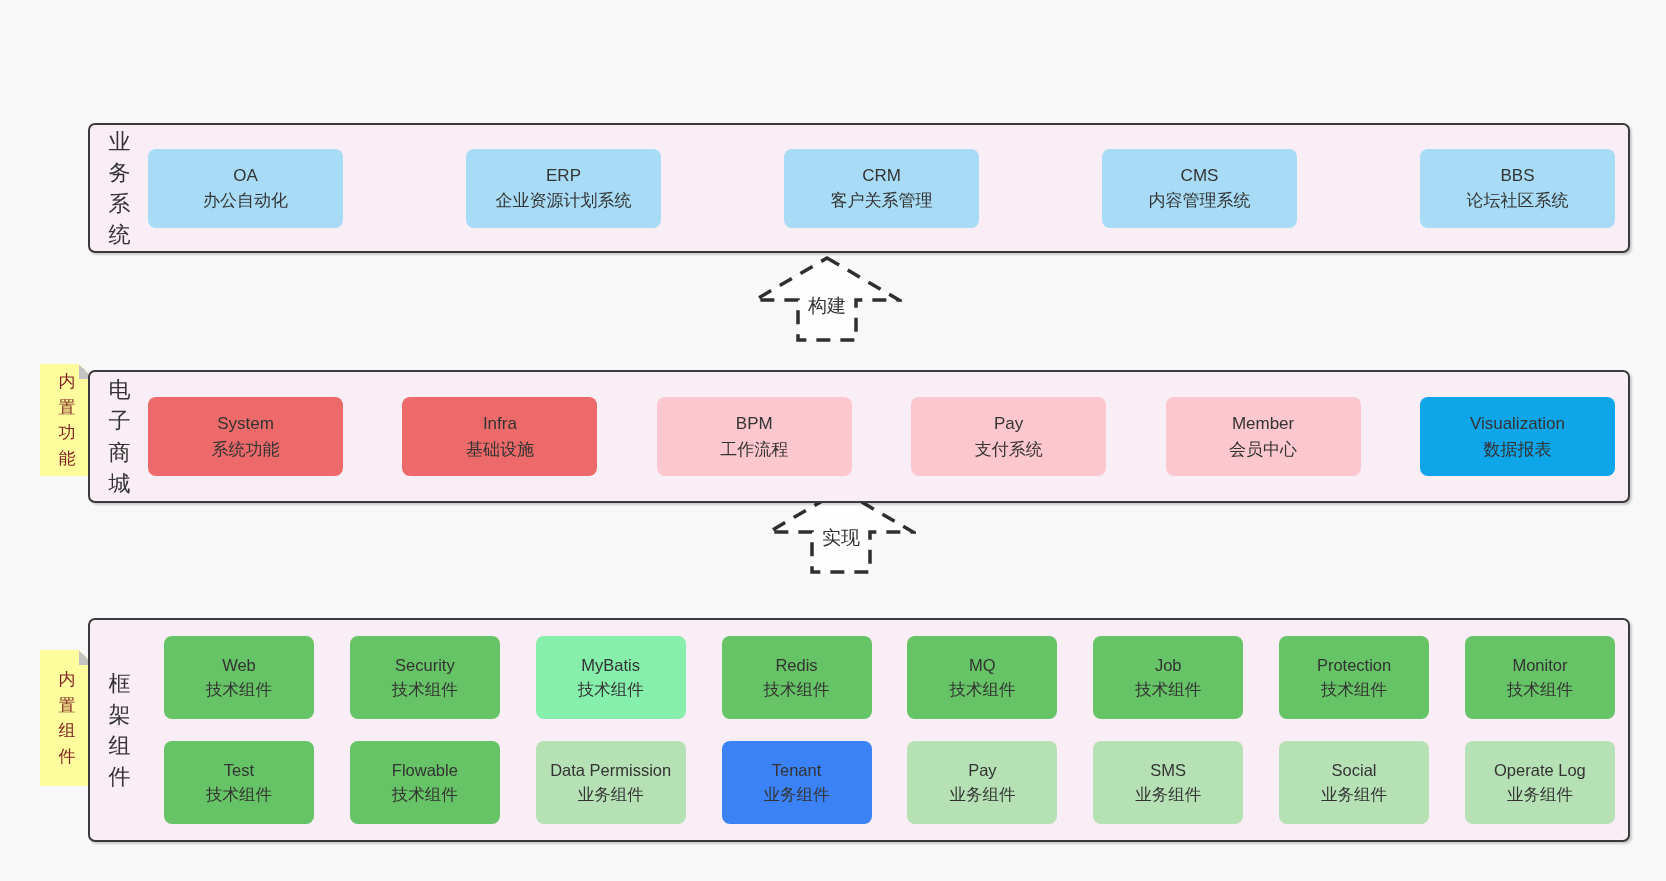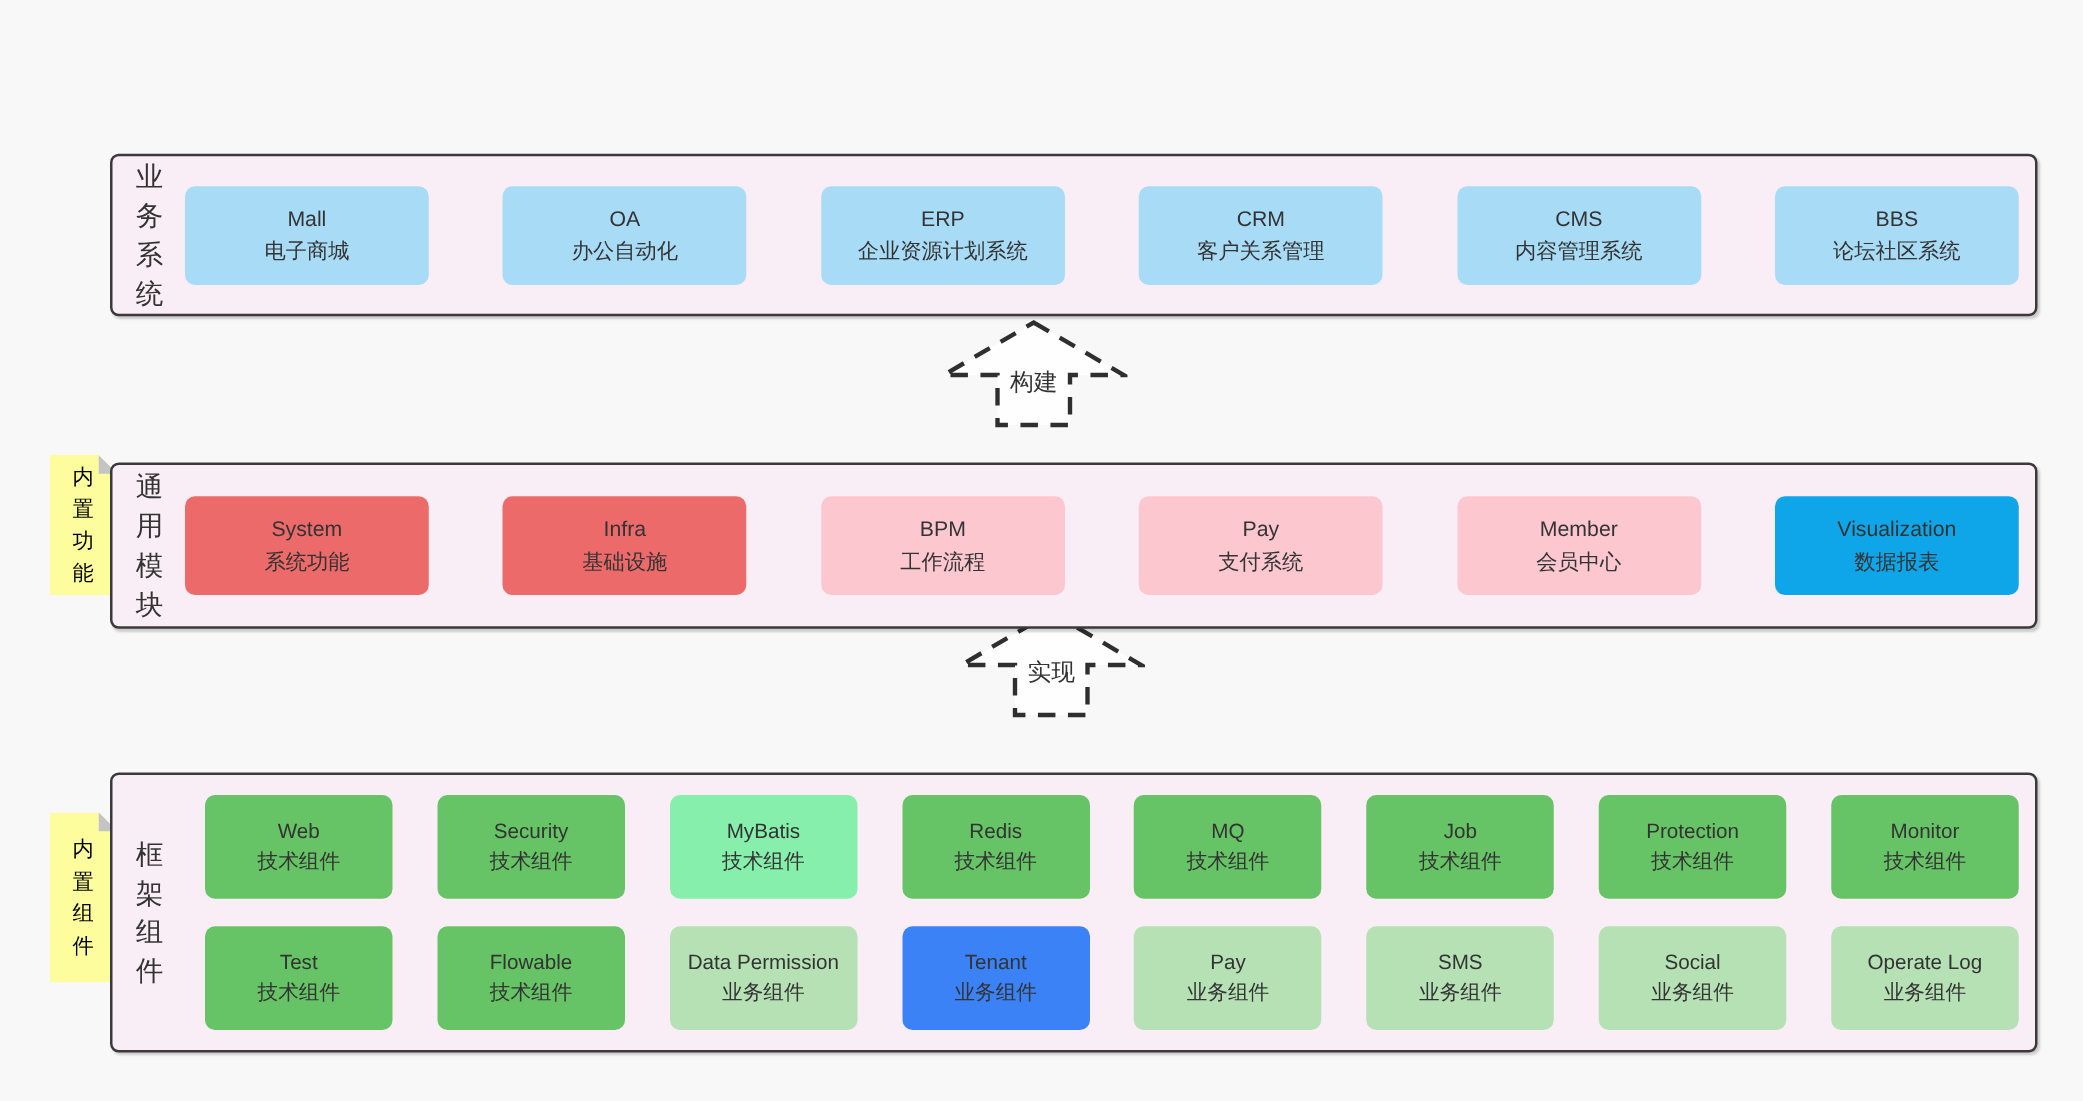--- a/index.html
+++ b/index.html
@@ -53,22 +53,22 @@
     display:flex;align-items:center;justify-content:center;
     clip-path:polygon(0 0,calc(100% - 15px) 0,100% 15px,100% 100%,0 100%);
   }
   .note-0{top:364px;height:112px;}
   .note-1{top:650px;height:136px;}
   .note .fold{
     position:absolute;top:0;right:0;width:15px;height:15px;
     background:linear-gradient(225deg,rgba(0,0,0,0) 50%,#c4c4c4 50%);
   }
   .note span{
-    display:inline-block;width:1.05em;word-break:break-all;
-    font-size:17px;line-height:1.5;color:#000000;
+    display:inline-block;width:1.05em;word-break:break-all;text-align:center;
+    font-size:17px;line-height:1.5;color:#7f1d1d;
   }
 </style>
 </head>
 <body>
 
 <div class="note note-0">
   <span>内置功能</span>
   <div class="fold"></div>
 </div>
 <div class="note note-1">
@@ -76,24 +76,20 @@
   <div class="fold"></div>
 </div>
 
 <div class="layer layer-0">
   <div class="layer-label">
     <span>业务系统</span>
   </div>
   <div class="rows-area">
       <div class="row">
         <div class="box" style="background: rgb(168, 219, 245);">
-          <div>Mall</div>
-          <div>电子商城</div>
-        </div>
-        <div class="box" style="background: rgb(168, 219, 245);">
           <div>OA</div>
           <div>办公自动化</div>
         </div>
         <div class="box" style="background: rgb(168, 219, 245);">
           <div>ERP</div>
           <div>企业资源计划系统</div>
         </div>
         <div class="box" style="background: rgb(168, 219, 245);">
           <div>CRM</div>
           <div>客户关系管理</div>
@@ -112,21 +108,21 @@
 
 <div class="arrow arrow-0">
   <svg viewBox="0 0 150 88" width="150" height="88">
     <polygon points="75,3 147,45 104,45 104,85 46,85 46,45 3,45" fill="#fefefe" stroke="#2f2f2f" stroke-width="3.5" stroke-dasharray="14 10" stroke-linejoin="miter"></polygon>
   </svg>
   <div class="arrow-label">构建</div>
 </div>
 
 <div class="layer layer-1">
   <div class="layer-label">
-    <span>通用模块</span>
+    <span>电子商城</span>
   </div>
   <div class="rows-area">
       <div class="row">
         <div class="box" style="background: rgb(237, 106, 106); align-items: center;">
           <div>System</div>
           <div>系统功能</div>
         </div>
         <div class="box" style="background: rgb(237, 106, 106);">
           <div>Infra</div>
           <div>基础设施</div>

